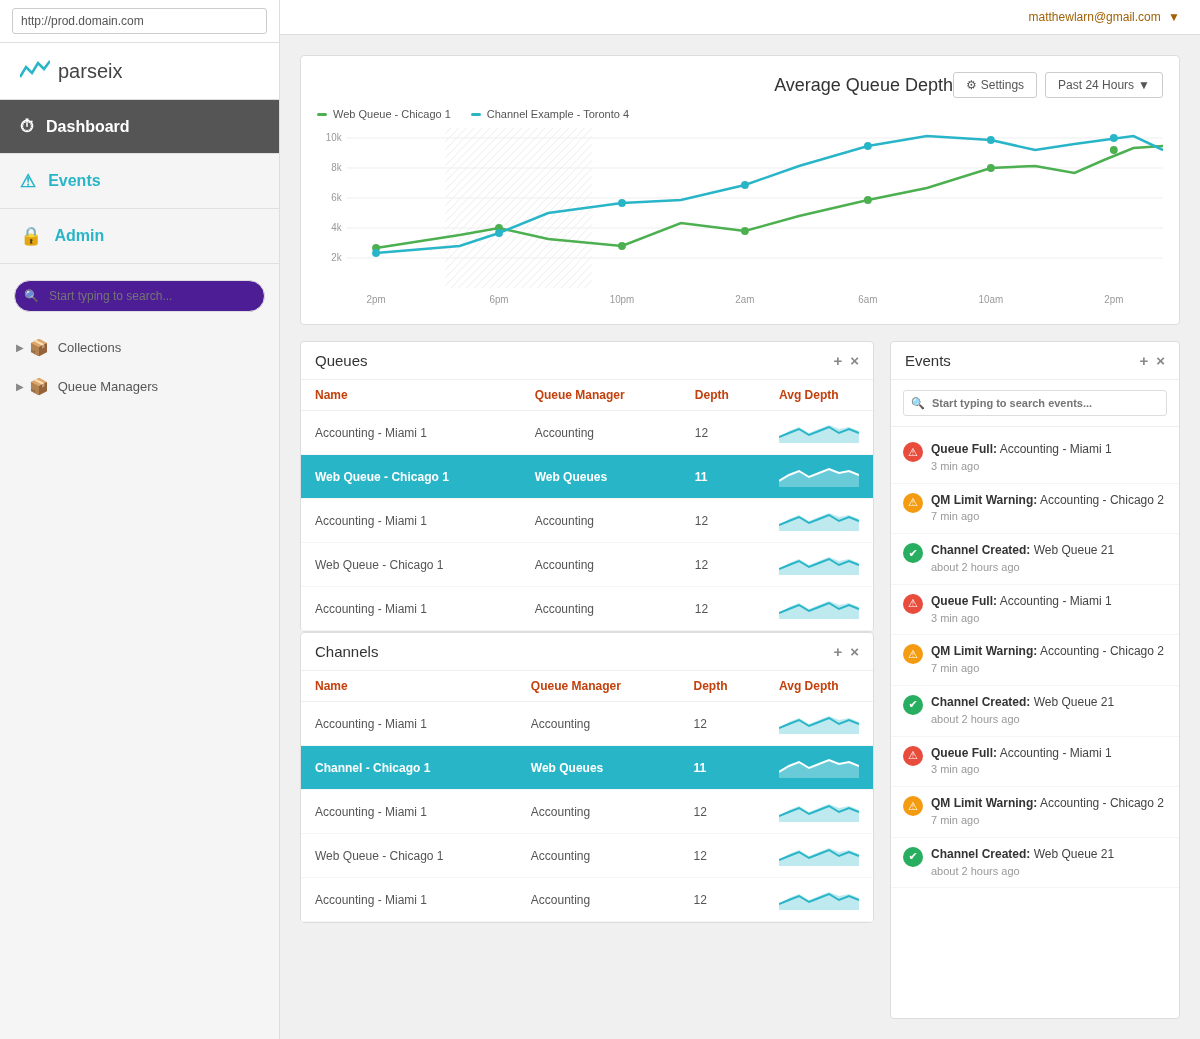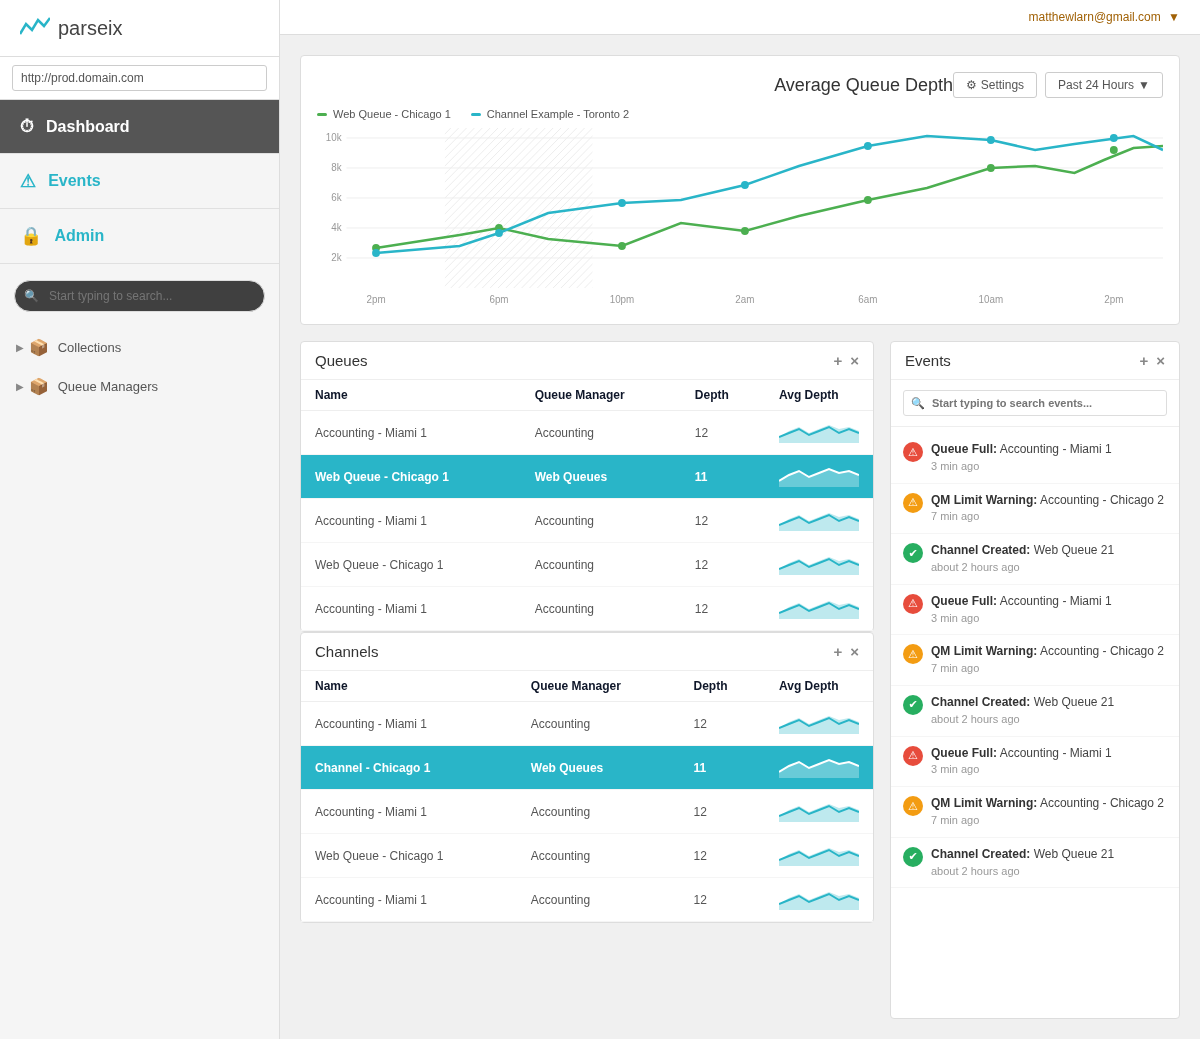--- a/index.html
+++ b/index.html
@@ -57,21 +57,21 @@
     #search-box {
       margin: 16px 14px;
     }
     #search-box input {
       width: 100%;
       border: 1px solid #ddd;
       border-radius: 20px;
       padding: 8px 14px 8px 34px;
       font-size: 12px;
       color: #999;
-      background: #404040;
+      background: #4c1d95;
       outline: none;
     }
     .search-wrapper { position: relative; }
     .search-wrapper::before {
       content: '🔍';
       position: absolute;
       left: 10px;
       top: 50%;
       transform: translateY(-50%);
       font-size: 12px;
@@ -193,21 +193,21 @@
       justify-content: space-between;
       align-items: center;
       padding: 10px 14px;
       border-bottom: 1px solid #eee;
     }
     .widget-title { font-size: 15px; font-weight: 500; color: #333; }
     .widget-actions { display: flex; gap: 8px; }
     .widget-btn { background: none; border: none; cursor: pointer; color: #888; font-size: 15px; font-weight: bold; }
 
     table { width: 100%; border-collapse: collapse; }
-    th { text-align: left; padding: 8px 14px; font-size: 12px; font-weight: 600; color: #0f172a; border-bottom: 1px solid #eee; }
+    th { text-align: left; padding: 8px 14px; font-size: 12px; font-weight: 600; color: #c2410c; border-bottom: 1px solid #eee; }
     td { padding: 8px 14px; font-size: 12px; color: #555; border-bottom: 1px solid #f5f5f5; }
     tr.highlighted { background: #29b5c8; }
     tr.highlighted td { color: #fff; font-weight: 600; }
 
     .sparkline-cell { width: 80px; }
 
     #add-table-row {
       border-top: 2px dashed #ccc;
       text-align: center;
       padding: 16px;
@@ -253,31 +253,31 @@
     .event-text strong { color: #333; }
     .event-time { font-size: 11px; color: #999; }
     .icon-error { color: #e74c3c; }
     .icon-warning { color: #f39c12; }
     .icon-success { color: #27ae60; }
   </style>
 </head>
 <body>
 
 <div id="sidebar">
+  <div id="url-selector">
+    <select>
+      <option>http://prod.domain.com</option>
+    </select>
+  </div>
+
   <div id="sidebar-logo">
     <svg width="30" height="24" viewBox="0 0 30 24">
       <polyline points="0,18 6,8 12,14 18,4 24,10 30,2" fill="none" stroke="#29b5c8" stroke-width="2.5"></polyline>
     </svg>
     <span>parseix</span>
-  </div>
-
-  <div id="url-selector">
-    <select>
-      <option>http://prod.domain.com</option>
-    </select>
   </div>
 
   <div class="nav-item active">
     <span class="nav-icon">⏱</span>
     <span>Dashboard</span>
   </div>
   <div class="nav-item nav-item-events">
     <span class="nav-icon">⚠</span>
     <span>Events</span>
   </div>
@@ -328,21 +328,21 @@
           </button>
         </div>
       </div>
       <div id="chart-legend">
         <div class="legend-item">
           <div class="legend-dot" style="background:#4caf50;"></div>
           <span>Web Queue - Chicago 1</span>
         </div>
         <div class="legend-item">
           <div class="legend-dot" style="background:#29b5c8;"></div>
-          <span>Channel Example - Toronto 2</span>
+          <span>Channel Example - Toronto 4</span>
         </div>
       </div>
       <div id="chart-svg-wrapper">
         <svg width="100%" height="180" viewBox="0 0 860 180" preserveAspectRatio="none">
 
           <defs>
             <pattern id="diag" patternUnits="userSpaceOnUse" width="8" height="8">
               <line x1="0" y1="8" x2="8" y2="0" stroke="#e0e0e0" stroke-width="1"></line>
             </pattern>
           </defs>

